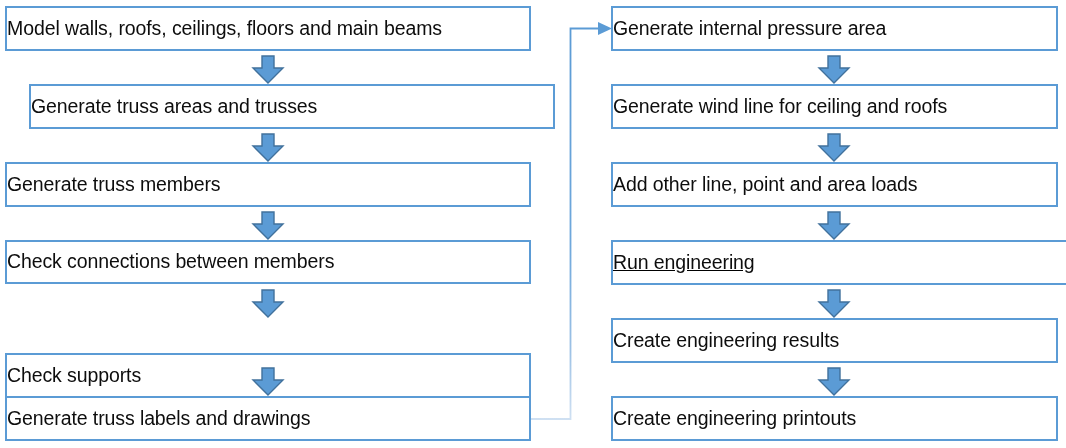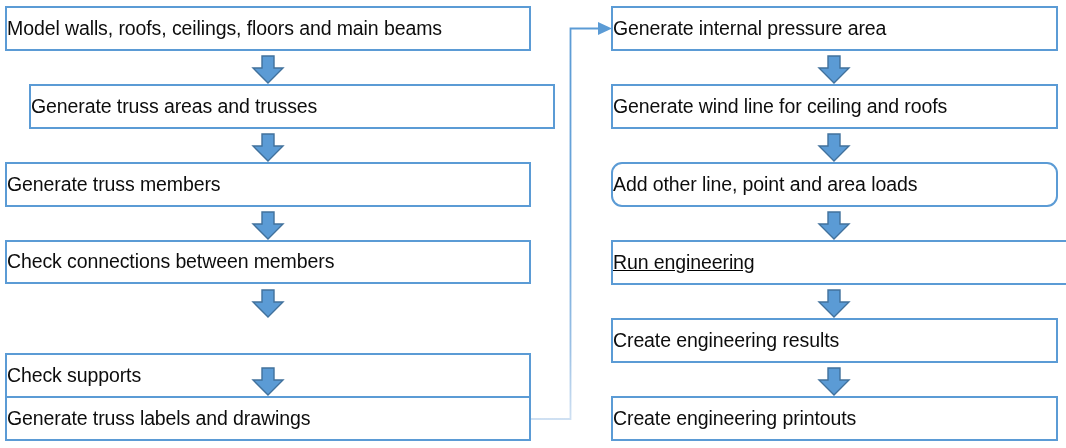--- a/index.html
+++ b/index.html
@@ -123,21 +123,21 @@
   <div class="proc-box" style="left:611px; top:84px; width:447px; height:45px;">
     <span class="proc-label">Generate wind line for ceiling and roofs</span>
   </div>
 
   <div class="arrow-down" style="left:817px; top:133px;">
     <svg width="34" height="30" viewBox="0 0 34 30" xmlns="http://www.w3.org/2000/svg">
       <polygon points="11,1 23,1 23,13 32,13 17,28 2,13 11,13" fill="#5B9BD5" stroke="#41719C" stroke-width="1.4" stroke-linejoin="miter"></polygon>
     </svg>
   </div>
 
-  <div class="proc-box" style="left:611px; top:162px; width:447px; height:45px;border-radius:11px;">
+  <div class="proc-box" style="left:611px; top:162px; width:447px; height:45px;">
     <span class="proc-label">Add other line, point and area loads</span>
   </div>
 
   <div class="arrow-down" style="left:817px; top:211px;">
     <svg width="34" height="30" viewBox="0 0 34 30" xmlns="http://www.w3.org/2000/svg">
       <polygon points="11,1 23,1 23,13 32,13 17,28 2,13 11,13" fill="#5B9BD5" stroke="#41719C" stroke-width="1.4" stroke-linejoin="miter"></polygon>
     </svg>
   </div>
 
   <div class="proc-box" style="left:611px; top:240px; width:511px; height:45px;text-decoration:underline;">

